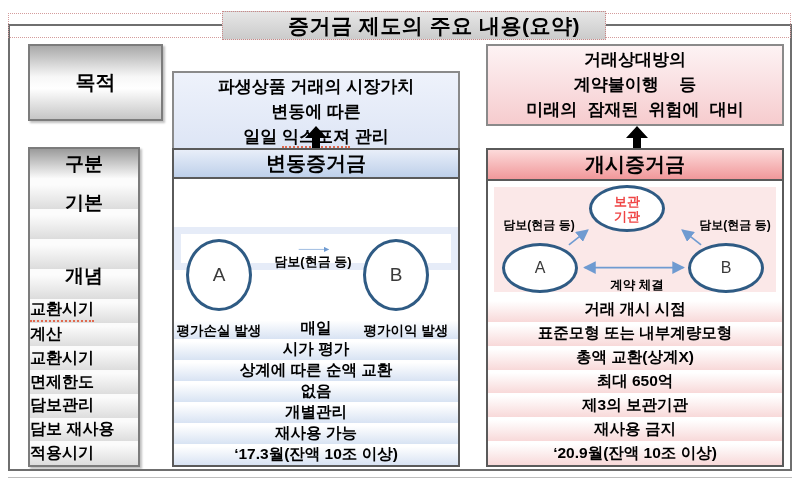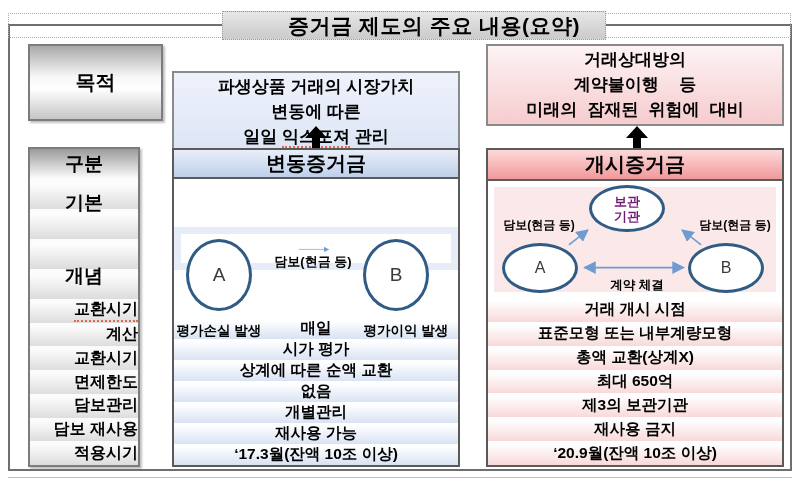--- a/index.html
+++ b/index.html
@@ -29,21 +29,21 @@
                border:2px solid #7c7c7c; box-shadow:2px 2px 2px rgba(0,0,0,.25);
                display:flex; flex-direction:column; background:#f4f4f4; }
   .gubun-header { height:30px; background:linear-gradient(180deg,#9b9b9b,#fdfdfd);
                   display:flex; align-items:center; justify-content:center;
                   font-size:19px; font-weight:700; }
   .concept-area { height:120px;
                   background:repeating-linear-gradient(180deg,#fcfcfc 0px,#fcfcfc 6px,#dcdcdc 30px);
                   display:flex; flex-direction:column; align-items:center; justify-content:center;
                   font-size:19px; font-weight:700; line-height:35px;gap:38px; }
   .label-rows { flex:1; display:flex; flex-direction:column; }
-  .lrow { flex:1; display:flex; align-items:center; justify-content:flex-end;
+  .lrow { flex:1; display:flex; align-items:center; justify-content:flex-start;
           background:linear-gradient(180deg,#fbfbfb 15%,#dddddd 100%);
           font-size:16px; font-weight:700; }
 
   
   .purpose { position:absolute; display:flex; flex-direction:column; align-items:center;
              justify-content:center; text-align:center; font-weight:700; }
   .purpose .pline { font-size:17px; line-height:25px; white-space:pre; }
   .purpose-var { left:172px; top:45px; width:288px; height:81px;
                  background:linear-gradient(180deg,#eef2fb,#dde5f5); border:2px solid #8a8a8a;margin-top:26px; }
   .purpose-ini { left:486px; top:44px; width:298px; height:82px;
@@ -79,21 +79,21 @@
   
   .node { position:absolute; background:#fff; border:3px solid #2f5b84; border-radius:50%;
           display:flex; align-items:center; justify-content:center; color:#3a3a3a; }
   .circle-a-var { left:12px; top:12px; width:66px; height:72px; font-size:19px; }
   .circle-b-var { left:189px; top:12px; width:66px; height:72px; font-size:19px; }
   .dg-label { position:absolute; text-align:center; font-weight:700; }
   .arrow-label-var { left:86px; top:26px; width:106px; font-size:13px; }
   .caption-a { left:-4px; top:95px; width:98px; font-size:13.5px; }
   .caption-b { left:182px; top:95px; width:100px; font-size:13.5px; }
   .custodian { left:101px; top:4px; width:76px; height:47px; flex-direction:column;
-               font-size:13px; font-weight:700; line-height:15px; color:#701a75; }
+               font-size:13px; font-weight:700; line-height:15px; color:#ef4444; }
   .circle-a-ini { left:14px; top:62px; width:76px; height:50px; font-size:16px; }
   .circle-b-ini { left:200px; top:62px; width:76px; height:50px; font-size:16px; }
   .label-left-ini  { left:0px; top:36px; width:102px; font-size:12px; }
   .label-right-ini { left:196px; top:36px; width:102px; font-size:12px; }
   .label-bottom-ini{ left:110px; top:96px; width:78px; font-size:12.5px; }
   .arrow-svg { position:absolute; inset:0; width:100%; height:100%; }
 </style>
 </head>
 <body>
 

